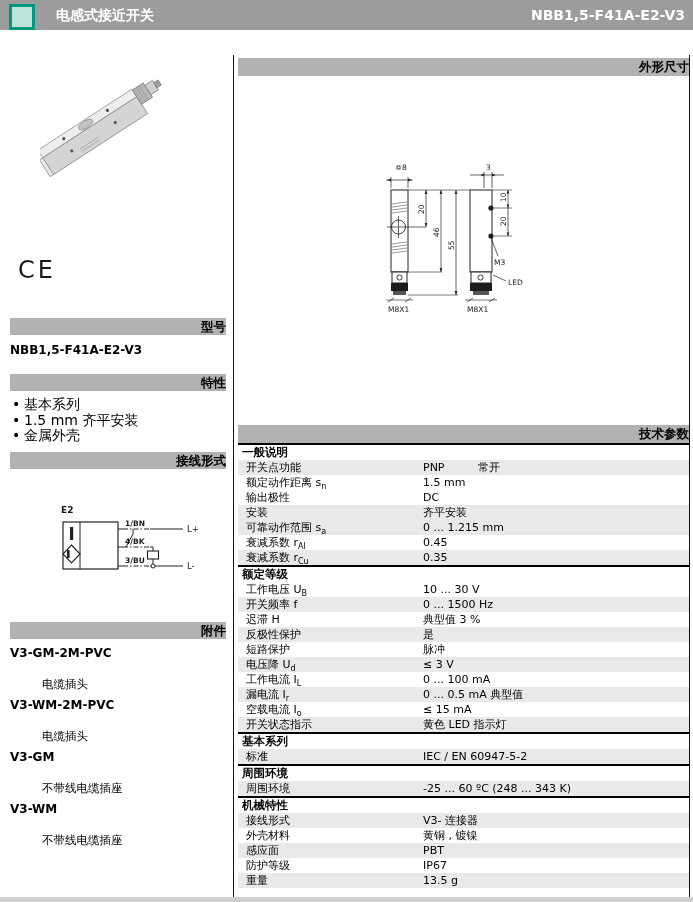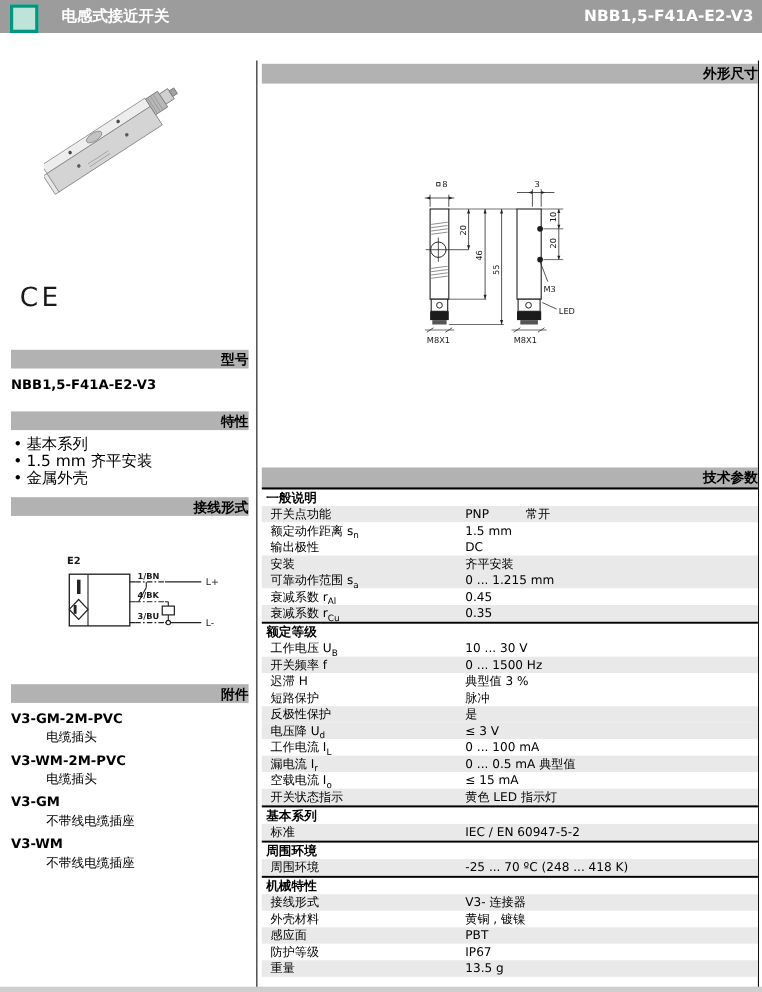--- a/index.html
+++ b/index.html
@@ -31,21 +31,21 @@
   .ce-wrap{position:absolute;left:8px;top:214px;font-size:24px;letter-spacing:3px;color:#1a1a1a;font-weight:normal;}
   .model-text{margin:8px 0 0 0;font-size:12px;font-weight:bold;height:15px;}
   .bar-features{margin-top:16px;}
   .feature-list{margin:6px 0 0 0;padding:0;list-style:none;}
   .feature-list li{font-size:14px;line-height:15.5px;padding-left:14px;position:relative;}
   .feature-list li:before{content:"•";position:absolute;left:2px;}
   .bar-connection{margin-top:8px;}
   .wiring-svg{display:block;margin:30px 0 0 45px;}
   .bar-accessories{margin-top:5px;}
   .acc-code{margin-top:7px;font-size:12px;font-weight:bold;line-height:14px;}
-  .acc-desc{margin-top:3px;font-size:11.5px;line-height:14px;padding-left:32px;}
+  .acc-desc{margin-top:17px;font-size:11.5px;line-height:14px;padding-left:32px;}
   
   .bar-dim{margin-top:16px;}
   .dim-panel{position:relative;height:349px;}
   .dim-svg{position:absolute;left:148px;top:86px;}
   .spec-table{width:451px;}
   .spec-group-header{border-top:2px solid #000;background:#fff;font-weight:bold;
     font-size:11.5px;height:15px;line-height:15px;padding-left:4px;}
   .spec-row{position:relative;height:15px;line-height:15px;font-size:11px;padding-left:8px;background:#fff;}
   .spec-row.alt{background:#e9e9e9;}
   .spec-label{display:inline-block;}
@@ -257,31 +257,31 @@
       <div class="spec-row"><span class="spec-label">额定动作距离  s<sub>n</sub></span><span class="spec-value">1.5 mm</span></div>
       <div class="spec-row"><span class="spec-label">输出极性</span><span class="spec-value">DC</span></div>
       <div class="spec-row alt"><span class="spec-label">安装</span><span class="spec-value">齐平安装</span></div>
       <div class="spec-row alt"><span class="spec-label">可靠动作范围 s<sub>a</sub></span><span class="spec-value">0 ... 1.215 mm</span></div>
       <div class="spec-row"><span class="spec-label">衰减系数 r<sub>Al</sub></span><span class="spec-value">0.45</span></div>
       <div class="spec-row alt"><span class="spec-label">衰减系数 r<sub>Cu</sub></span><span class="spec-value">0.35</span></div>
       <div class="spec-group-header">额定等级</div>
       <div class="spec-row"><span class="spec-label">工作电压  U<sub>B</sub></span><span class="spec-value">10 ... 30 V</span></div>
       <div class="spec-row alt"><span class="spec-label">开关频率 f</span><span class="spec-value">0 ... 1500 Hz</span></div>
       <div class="spec-row"><span class="spec-label">迟滞 H</span><span class="spec-value">典型值 3 %</span></div>
+      <div class="spec-row alt"><span class="spec-label">反极性保护</span><span class="spec-value">是</span></div>
       <div class="spec-row"><span class="spec-label">短路保护</span><span class="spec-value">脉冲</span></div>
-      <div class="spec-row alt"><span class="spec-label">反极性保护</span><span class="spec-value">是</span></div>
       <div class="spec-row alt"><span class="spec-label">电压降  U<sub>d</sub></span><span class="spec-value">≤ 3 V</span></div>
       <div class="spec-row"><span class="spec-label">工作电流  I<sub>L</sub></span><span class="spec-value">0 ... 100 mA</span></div>
       <div class="spec-row alt"><span class="spec-label">漏电流 I<sub>r</sub></span><span class="spec-value">0 ... 0.5 mA 典型值</span></div>
       <div class="spec-row"><span class="spec-label">空载电流 I<sub>o</sub></span><span class="spec-value">≤ 15 mA</span></div>
       <div class="spec-row alt"><span class="spec-label">开关状态指示</span><span class="spec-value">黄色 LED 指示灯</span></div>
       <div class="spec-group-header">基本系列</div>
       <div class="spec-row alt"><span class="spec-label">标准</span><span class="spec-value">IEC / EN 60947-5-2</span></div>
       <div class="spec-group-header">周围环境</div>
-      <div class="spec-row alt"><span class="spec-label">周围环境</span><span class="spec-value">-25 ... 70 ºC (248 ... 418 K)</span></div>
+      <div class="spec-row alt"><span class="spec-label">周围环境</span><span class="spec-value">-25 ... 60 ºC (248 ... 343 K)</span></div>
       <div class="spec-group-header">机械特性</div>
       <div class="spec-row alt"><span class="spec-label">接线形式</span><span class="spec-value">V3- 连接器</span></div>
       <div class="spec-row"><span class="spec-label">外壳材料</span><span class="spec-value">黄铜 , 镀镍</span></div>
       <div class="spec-row alt"><span class="spec-label">感应面</span><span class="spec-value">PBT</span></div>
       <div class="spec-row"><span class="spec-label">防护等级</span><span class="spec-value">IP67</span></div>
       <div class="spec-row alt"><span class="spec-label">重量</span><span class="spec-value">13.5 g</span></div>
     </div>
 </div>
 
 </body></html>

